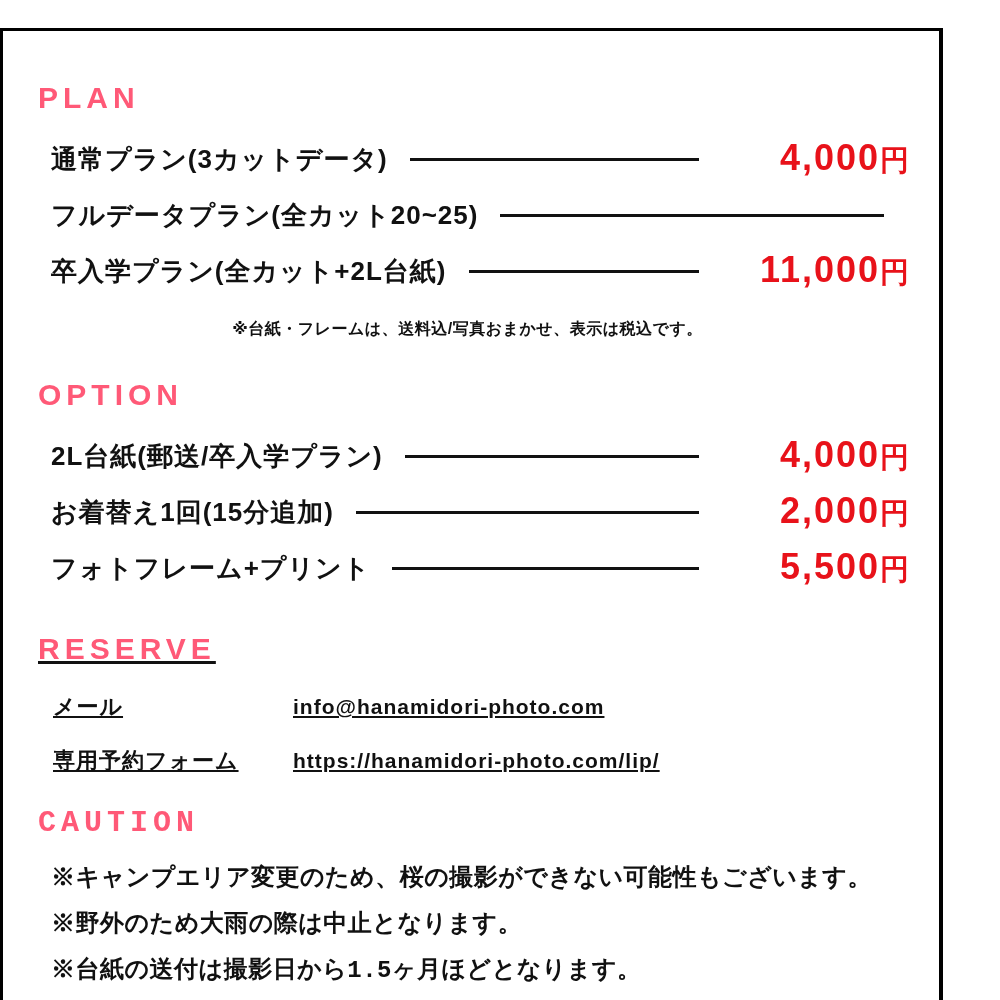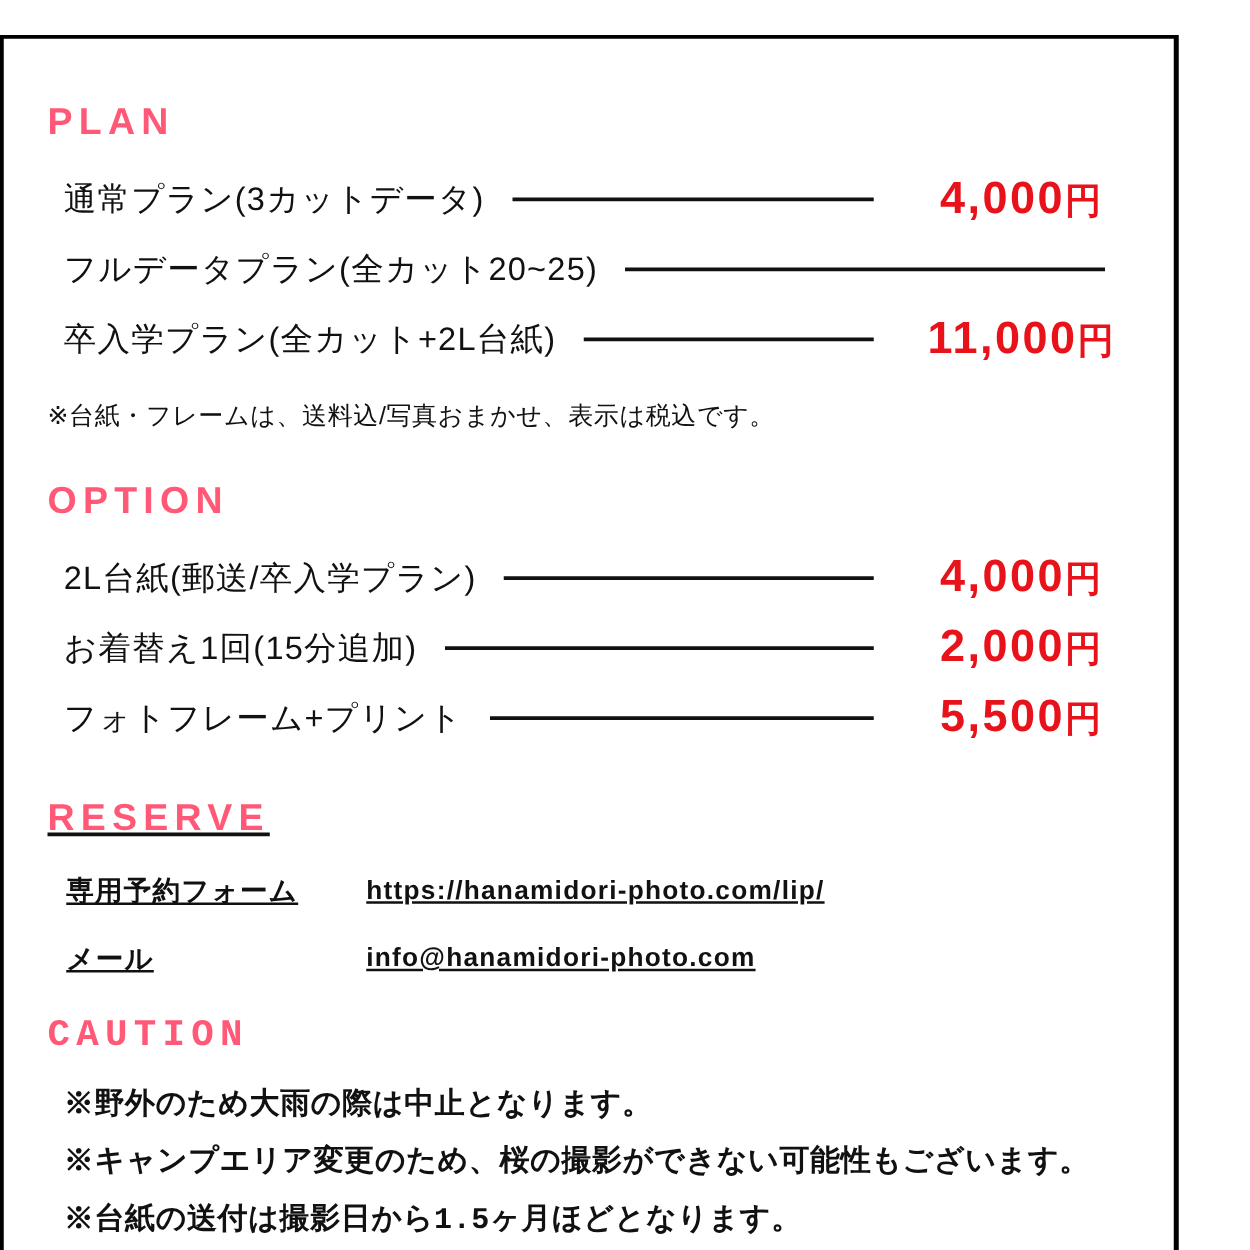--- a/index.html
+++ b/index.html
@@ -33,46 +33,46 @@
   }
   
   .rows{margin:18px 0 0 13px;}
   .price-row{
     display:flex;
     align-items:center;
     height:56px;
   }
   .row-label{
     font-size:26px;
-    font-weight:400;
+    font-weight:700;
     letter-spacing:1px;
     white-space:nowrap;
   }
   .price-line{
     flex:1;
     height:3px;
     background:#111;
     margin:0 25px 0 22px;
   }
   .price-cell{
     flex:none;
     width:185px;
     white-space:nowrap;
     color:#e8121a;
     font-weight:700;
-    text-align:center;
+    text-align:right;
   }
   .price-value{font-size:36px;letter-spacing:2px;}
   .price-unit{font-size:29px;}
   .tax-note{
     margin-top:20px;
     padding-right:12px;
-    text-align:left;
-    font-size:20px;
-    font-weight:400;
+    text-align:center;
+    font-size:16px;
+    font-weight:700;
     letter-spacing:0.5px;
   }
   .section{margin-top:0;}
   .gap-option{margin-top:40px;}
   .gap-reserve{margin-top:38px;text-decoration:underline;}
   .gap-caution{margin-top:20px;font-family:Liberation Mono, monospace;}
   
   .reserve-rows{margin:16px 0 0 15px;}
   .reserve-row{
     display:flex;
@@ -150,33 +150,33 @@
           <span class="price-line"></span>
           <span class="price-cell"><span class="price-value">5,500</span><span class="price-unit">円</span></span>
         </div>
       </div>
     </div>
 
     <div class="section gap-reserve">
       <h2 class="section-heading">RESERVE</h2>
       <div class="reserve-rows">
         <div class="reserve-row">
+          <span class="reserve-label">メール</span>
+          <a class="reserve-value" href="#">info@hanamidori-photo.com</a>
+        </div>
+        <div class="reserve-row">
           <span class="reserve-label">専用予約フォーム</span>
           <a class="reserve-value" href="#">https://hanamidori-photo.com/lip/</a>
-        </div>
-        <div class="reserve-row">
-          <span class="reserve-label">メール</span>
-          <a class="reserve-value" href="#">info@hanamidori-photo.com</a>
         </div>
       </div>
     </div>
 
     <div class="section gap-caution">
       <h2 class="section-heading">CAUTION</h2>
       <div class="caution-lines">
+        <div class="caution-line">※キャンプエリア変更のため、桜の撮影ができない可能性もございます。</div>
         <div class="caution-line">※野外のため大雨の際は中止となります。</div>
-        <div class="caution-line">※キャンプエリア変更のため、桜の撮影ができない可能性もございます。</div>
         <div class="caution-line">※台紙の送付は撮影日から1.5ヶ月ほどとなります。</div>
       </div>
     </div>
 
   </div>
 </div>
 
 </body></html>

